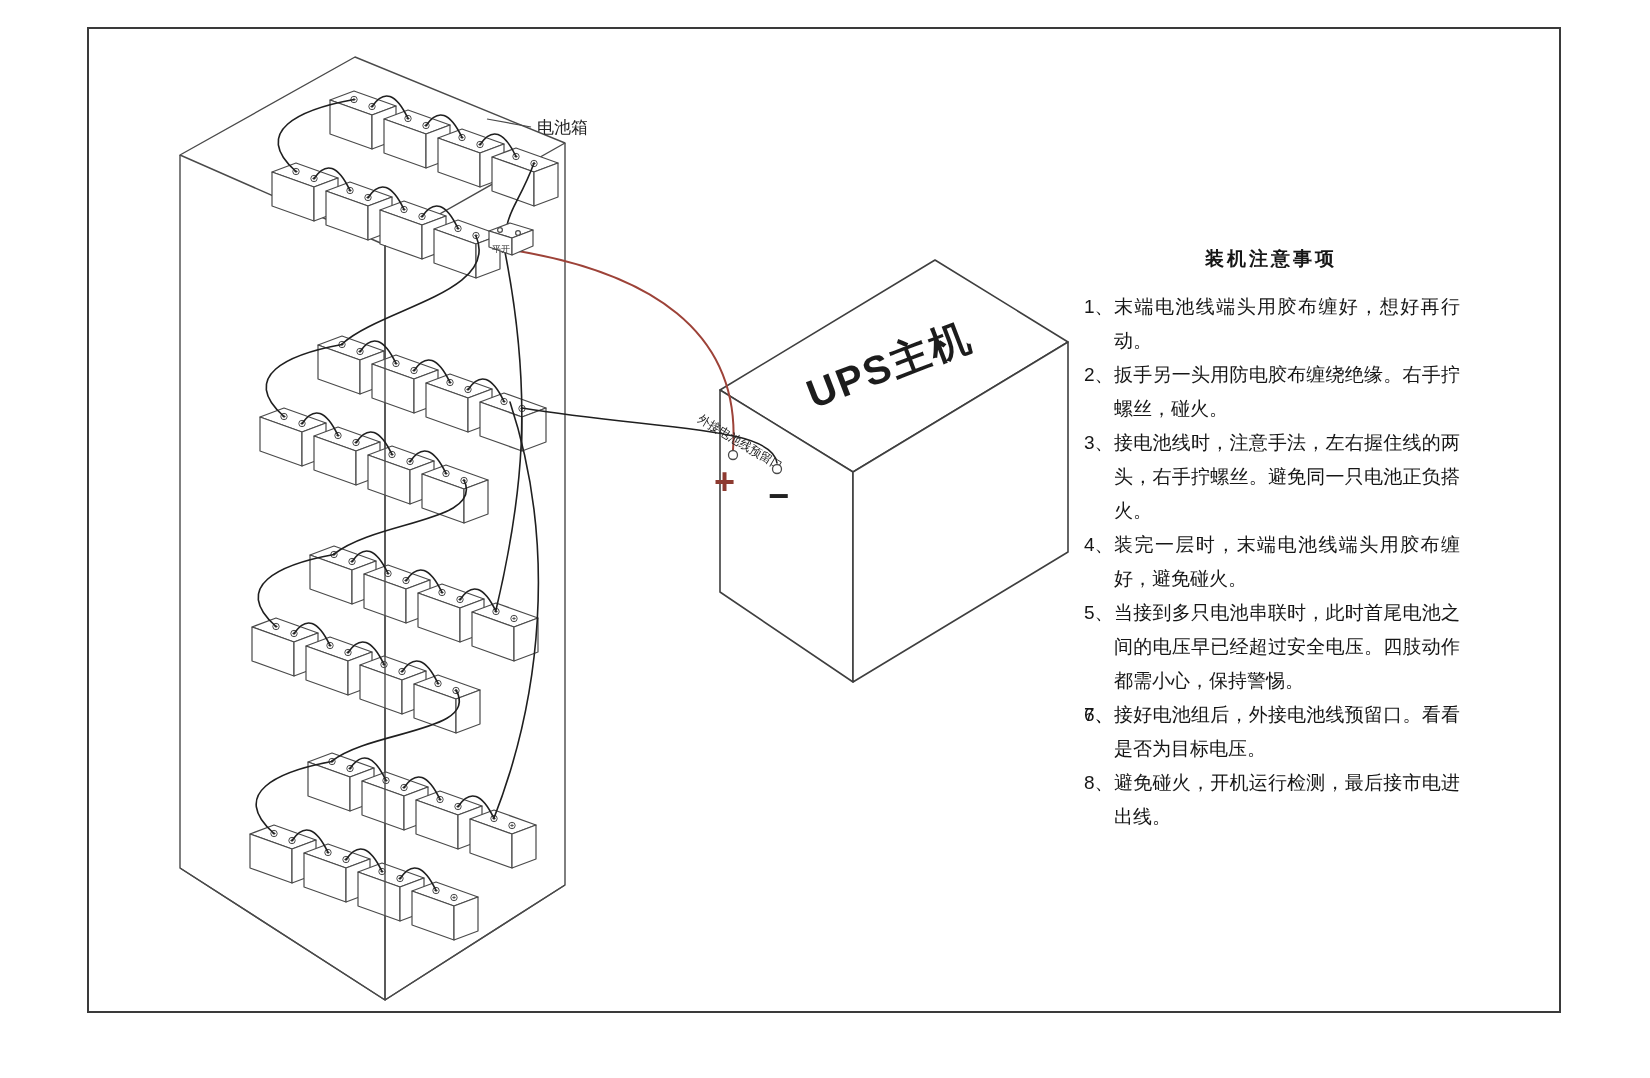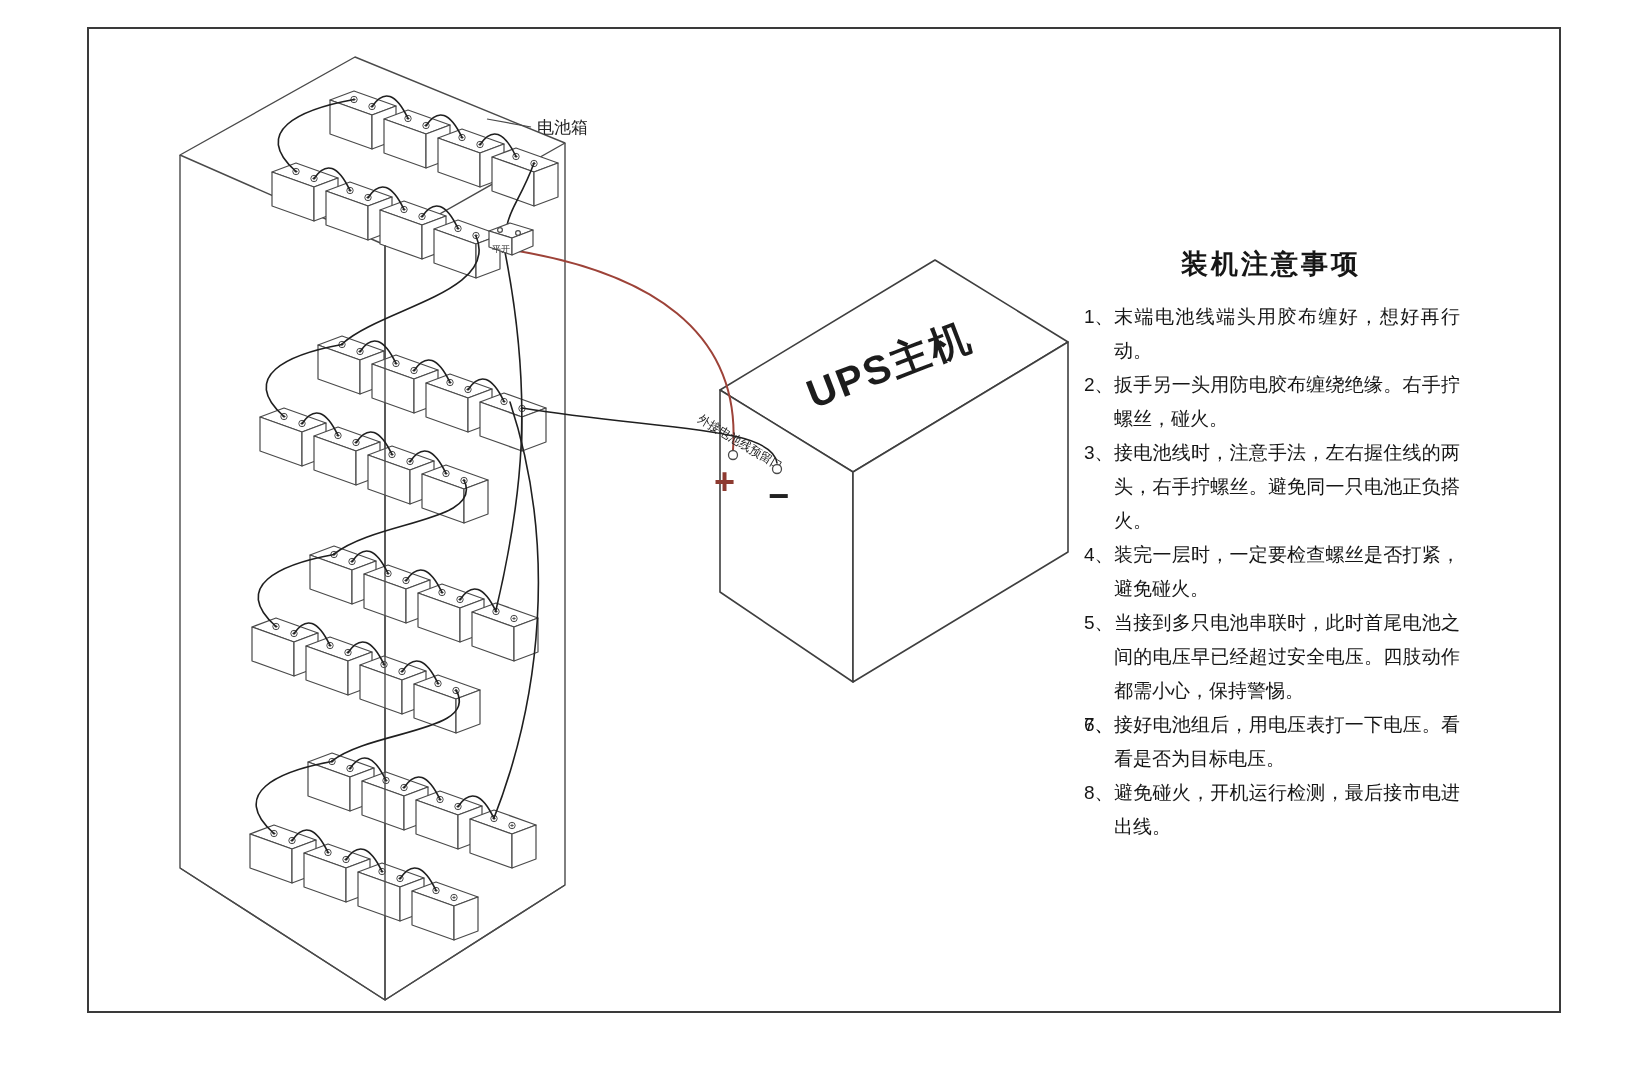--- a/index.html
+++ b/index.html
@@ -1,21 +1,21 @@
 <!DOCTYPE html>
 <html><head>
 <meta charset="utf-8">
 <style>
   *{margin:0;padding:0;box-sizing:border-box}
   html,body{width:1650px;height:1078px;background:#ffffff;overflow:hidden}
   body{position:relative;font-family:"Liberation Sans","DejaVu Sans",sans-serif;color:#161616}
   #diagram-svg{position:absolute;left:0;top:0;width:1650px;height:1078px}
   #diagram-svg text{font-family:"Liberation Sans","DejaVu Sans",sans-serif}
   .notes-panel{position:absolute;left:1082px;top:246px;width:378px}
-  .notes-title{font-size:27px;font-weight:bold;text-align:center;letter-spacing:3px;margin-bottom:18px}
+  .notes-title{font-size:19px;font-weight:bold;text-align:center;letter-spacing:3px;margin-bottom:18px}
   .note-item{position:relative;padding-left:32px;font-size:19px;line-height:34px;text-align:justify}
   .note-num{position:absolute;left:2px;top:0}
 </style>
 </head>
 <body>
 
 <svg id="diagram-svg" viewBox="0 0 1650 1078">
 
   <rect x="88" y="28" width="1472" height="984" fill="none" stroke="#3a3a3a" stroke-width="2"></rect>
 
@@ -394,30 +394,30 @@
   <div class="note-item">
     <span class="note-num">2、</span>
     <span>扳手另一头用防电胶布缠绕绝缘。右手拧螺丝，碰火。</span>
   </div>
   <div class="note-item">
     <span class="note-num">3、</span>
     <span>接电池线时，注意手法，左右握住线的两头，右手拧螺丝。避免同一只电池正负搭火。</span>
   </div>
   <div class="note-item">
     <span class="note-num">4、</span>
-    <span>装完一层时，一定要检查螺丝是否打紧，避免碰火。</span>
+    <span>装完一层时，末端电池线端头用胶布缠好，避免碰火。</span>
   </div>
   <div class="note-item">
     <span class="note-num">5、</span>
     <span>当接到多只电池串联时，此时首尾电池之间的电压早已经超过安全电压。四肢动作都需小心，保持警惕。</span>
   </div>
   <div class="note-item">
     <span class="note-num">6、</span>
   </div>
   <div class="note-item">
     <span class="note-num">7、</span>
-    <span>接好电池组后，用电压表打一下电压。看看是否为目标电压。</span>
+    <span>接好电池组后，外接电池线预留口。看看是否为目标电压。</span>
   </div>
   <div class="note-item">
     <span class="note-num">8、</span>
     <span>避免碰火，开机运行检测，最后接市电进出线。</span>
   </div>
 </div>
 
 </body></html>

